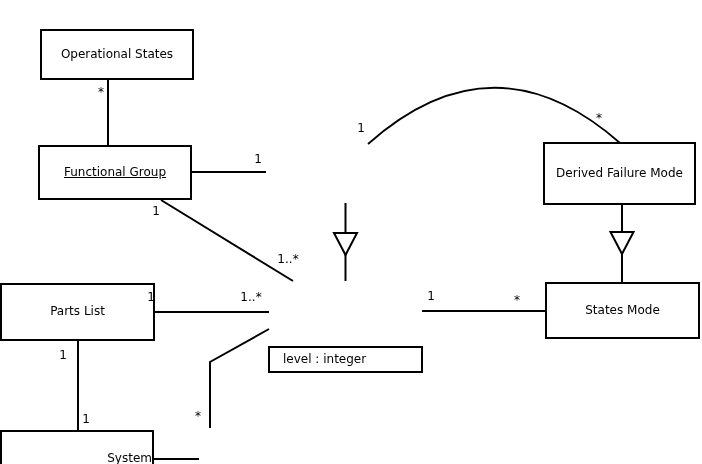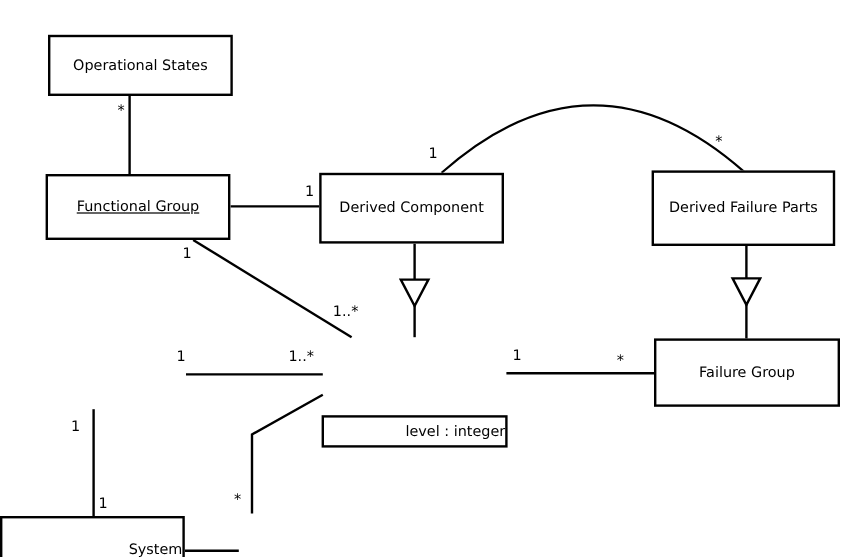--- a/index.html
+++ b/index.html
@@ -76,35 +76,35 @@
   </svg>
 
   <div class="box" style="left:40px;  top:2px;   width:154px; height:51px;">
     <span>Operational States</span>
   </div>
 
   <div class="box" style="left:38px;  top:118px; width:154px; height:55px;text-decoration:underline;">
     <span>Functional Group</span>
   </div>
 
-  <div class="box" style="left:266px; top:117px; width:154px; height:59px;">
-    <span>Derived Component</span>
+
+  <div class="box" style="left:543px; top:115px; width:153px; height:63px;">
+    <span>Derived Failure Mode</span>
   </div>
 
-  <div class="box" style="left:543px; top:115px; width:153px; height:63px;">
-    <span>Derived Failure Parts</span>
+  <div class="box" style="left:0px;   top:256px; width:155px; height:58px;">
+    <span>Parts List</span>
   </div>
 
-
-  <div class="box attr" style="left:268px; top:319px; width:155px; height:27px;justify-content:flex-end;">
+  <div class="box attr" style="left:268px; top:319px; width:155px; height:27px;">
     <span>level : integer</span>
   </div>
 
   <div class="box" style="left:545px; top:255px; width:155px; height:57px;">
-    <span>Failure Group</span>
+    <span>States Mode</span>
   </div>
 
   <div class="box" style="left:0px;   top:403px; width:154px; height:58px;justify-content:flex-end;">
     <span>System</span>
   </div>
 
 
   <span class="mult" style="left:101px; top:65px;">*</span>
   <span class="mult" style="left:258px; top:132px;">1</span>
   <span class="mult" style="left:156px; top:184px;">1</span>

